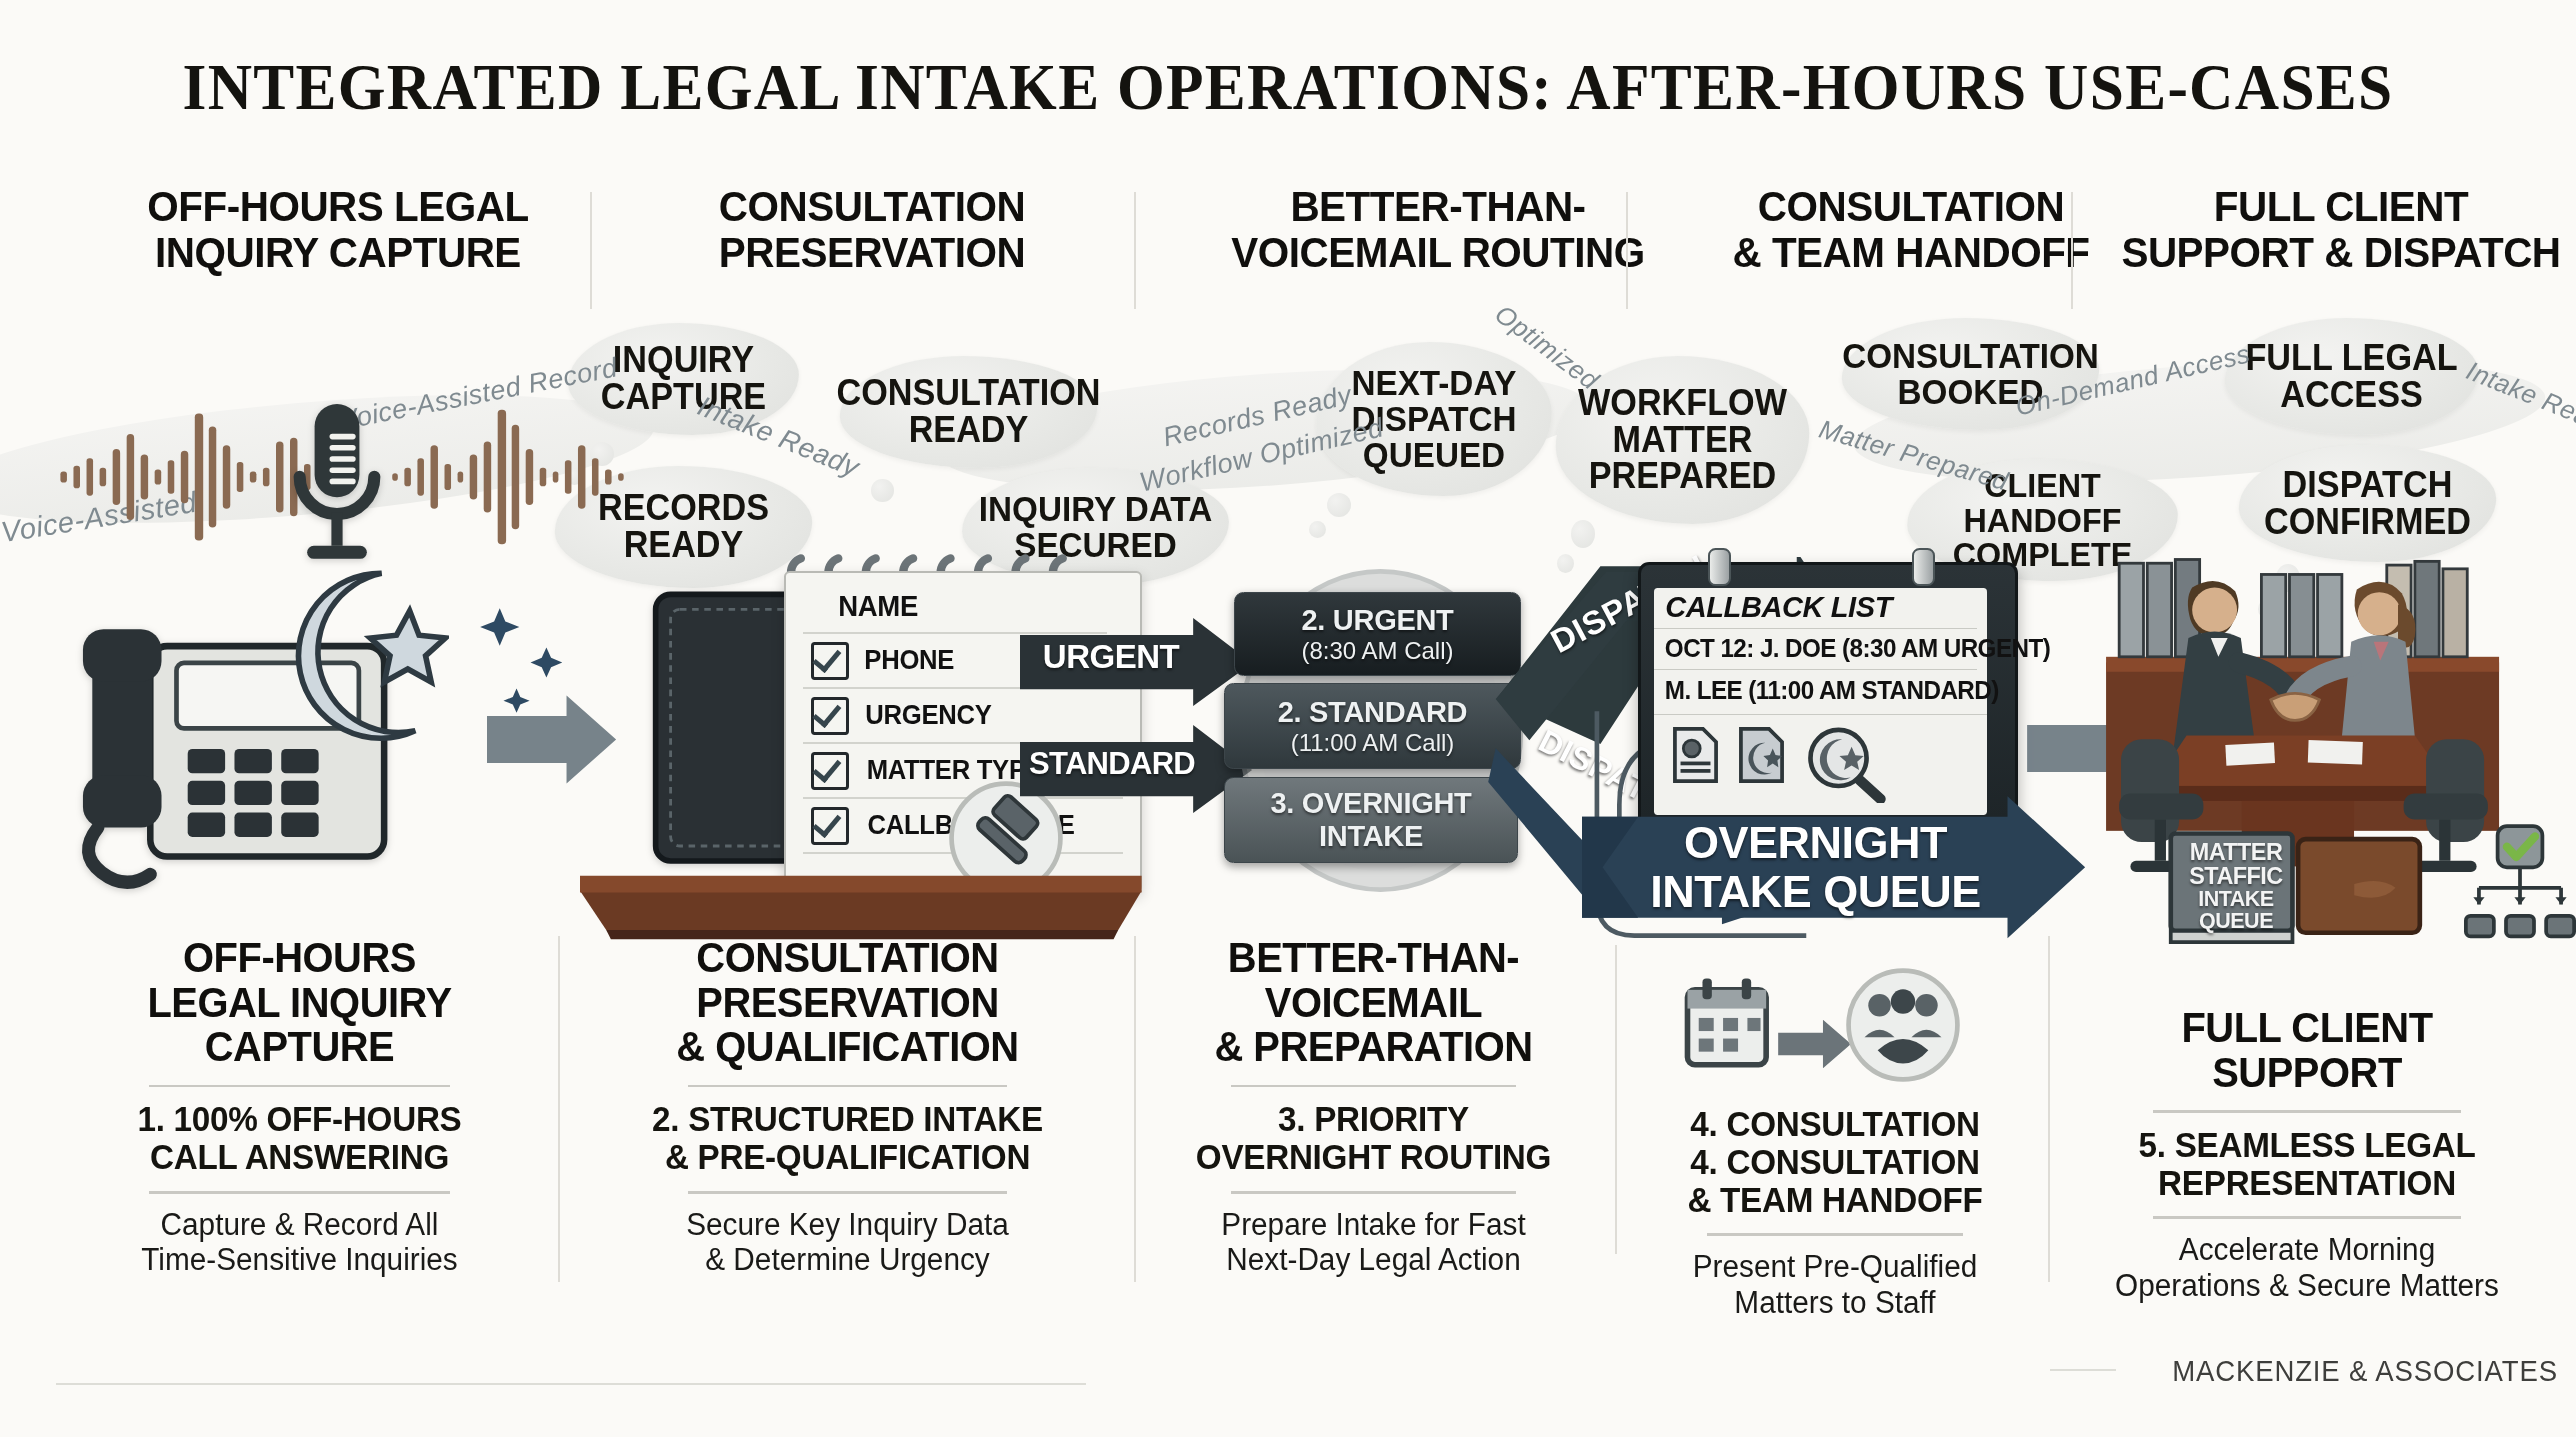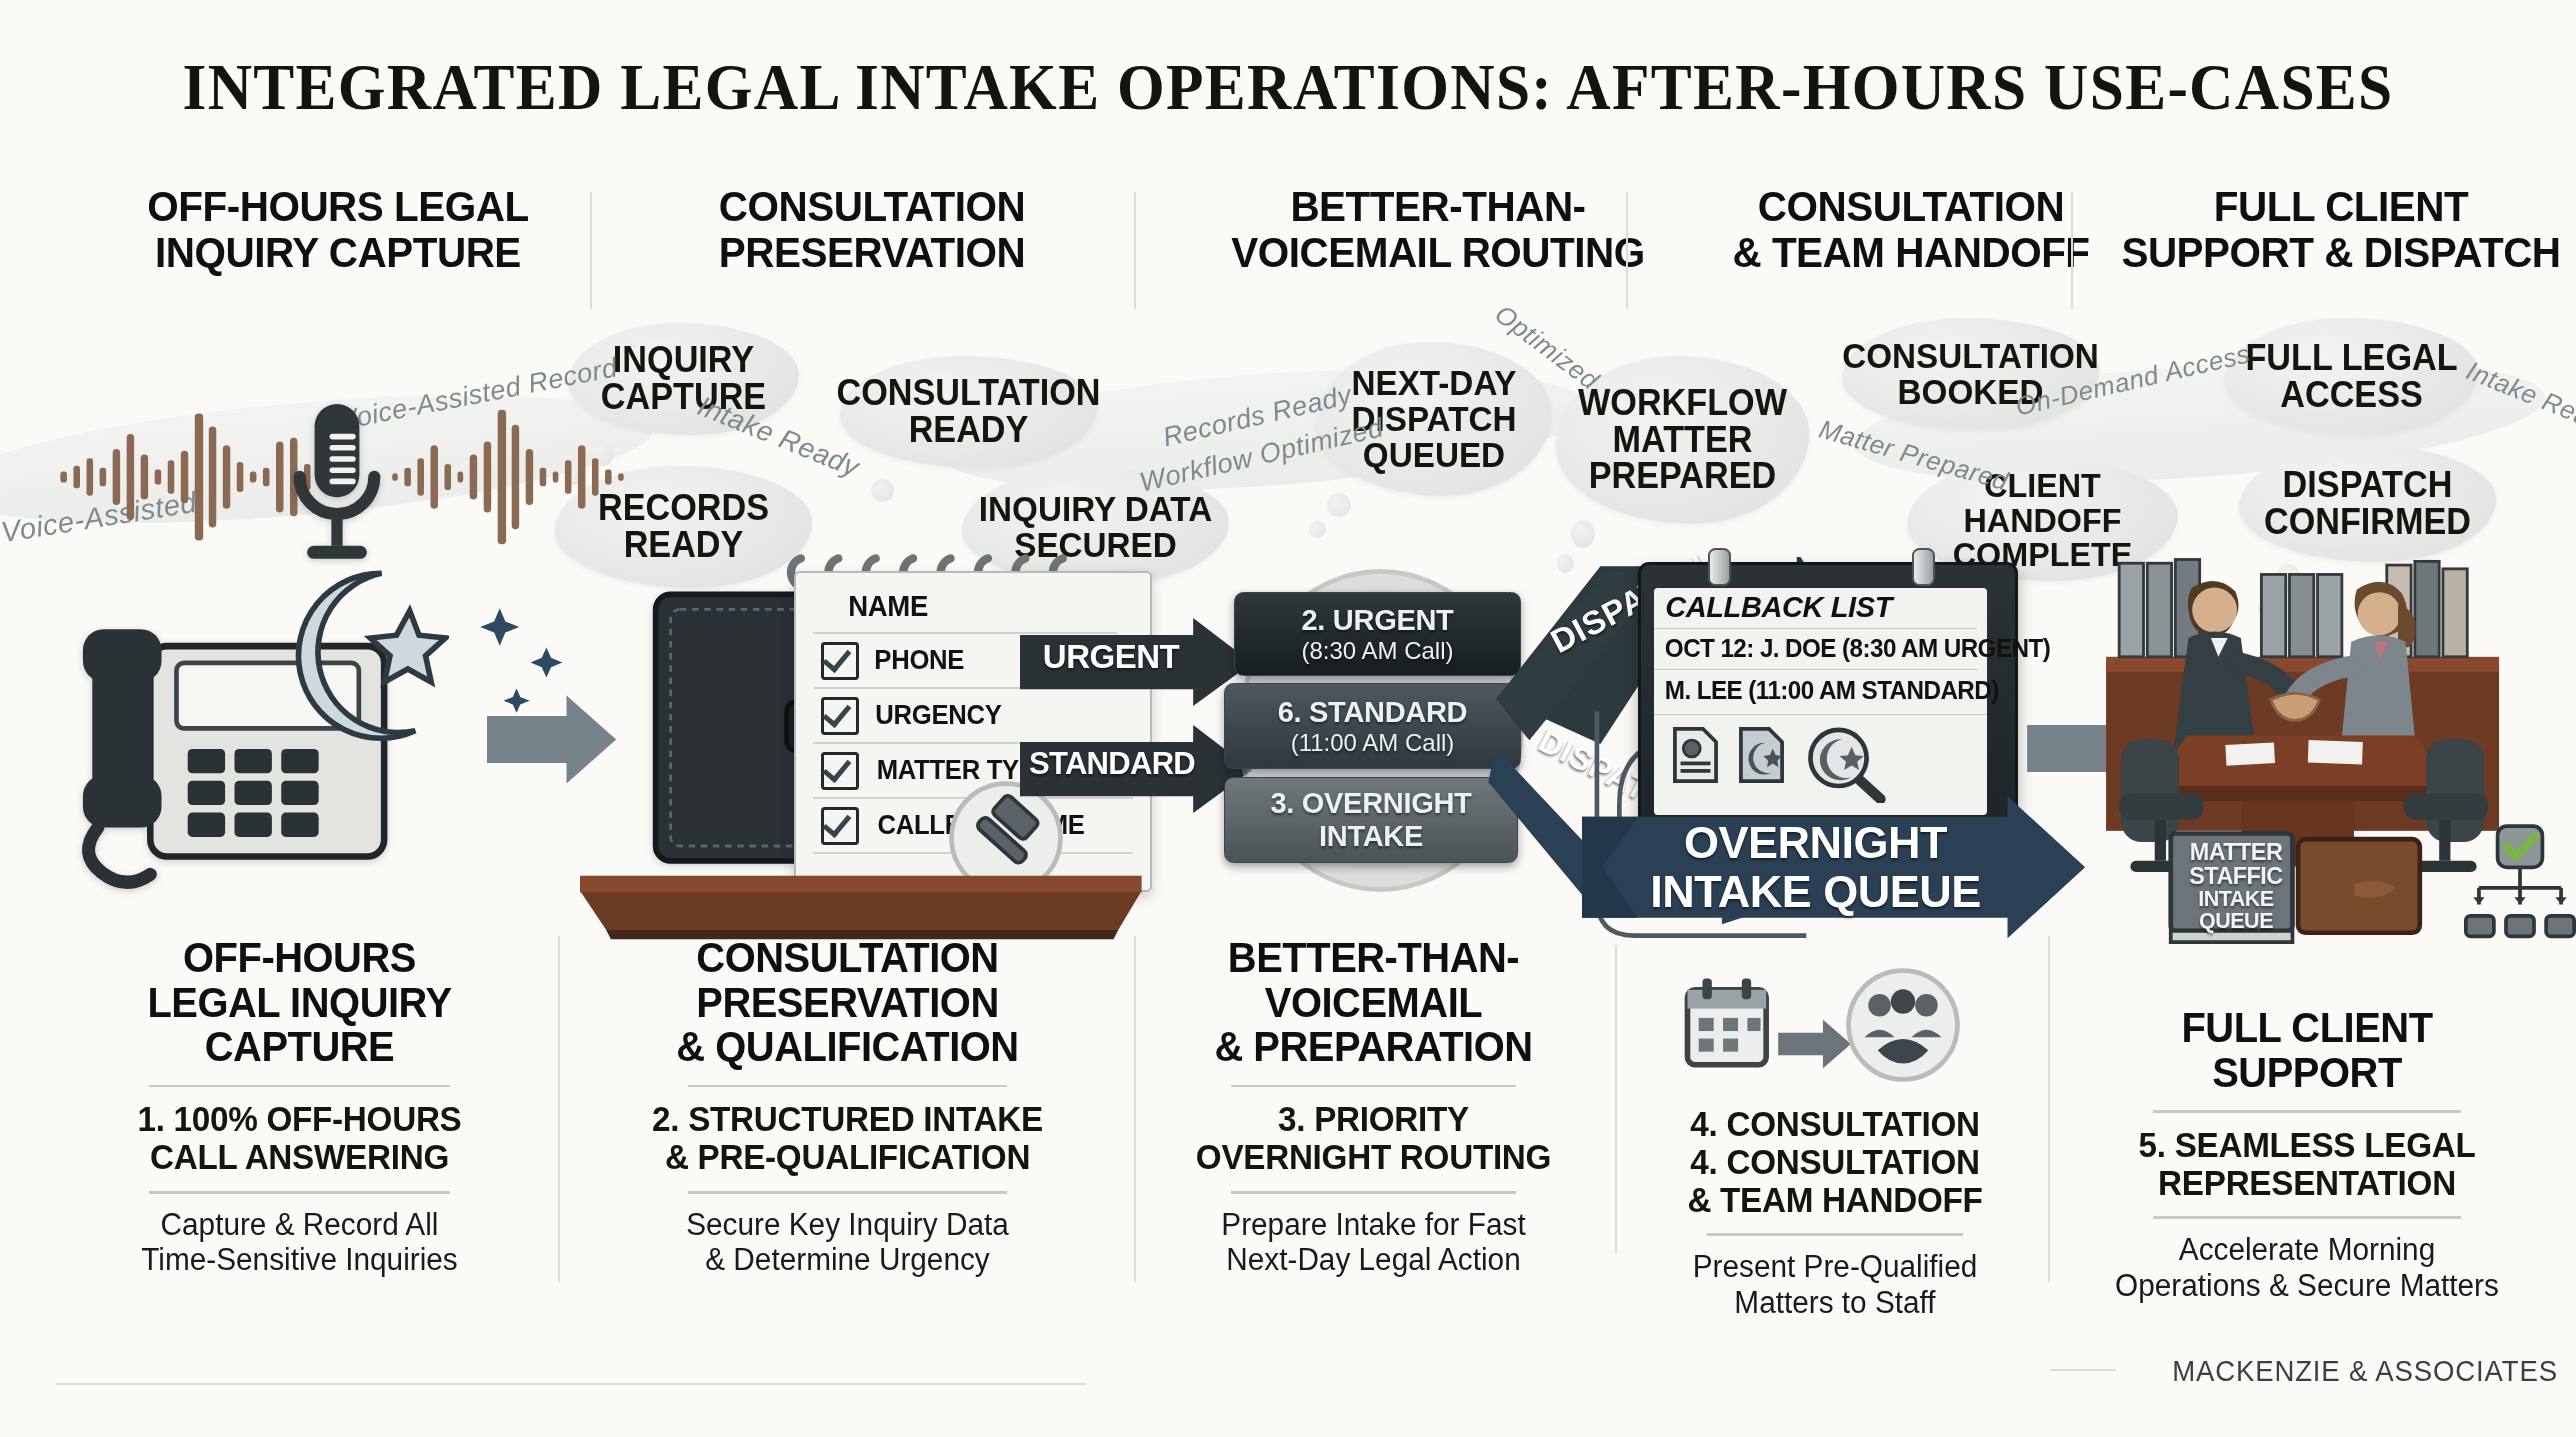--- a/index.html
+++ b/index.html
@@ -62,21 +62,21 @@
   .b-desc{font-size:31px;line-height:1.14;color:#1a1a18;transform:scaleX(.96);}
 
   
   .ill{position:absolute;}
   .shadowsoft{filter:drop-shadow(0 2.8px 3.7px rgba(0,0,0,.18));}
   .arrow-label{position:absolute;color:#fff;font-weight:700;
       text-shadow:0 1.9px 2.8px rgba(0,0,0,.55);text-align:center;}
 
   
   .pad{position:absolute;background:#f5f5f1;border:2.8px solid #b9bab5;border-radius:5.6px;
-       box-shadow:0 5.6px 13px rgba(0,0,0,.18);margin-left:10px;}
+       box-shadow:0 5.6px 13px rgba(0,0,0,.18);}
   .pad-row{display:flex;align-items:center;gap:13px;border-bottom:2.8px solid #d2d3cd;
            padding:7.5px 0 7.5px 7.5px;}
   .chk{width:32px;height:32px;border:3.7px solid #23282b;border-radius:3.7px;position:relative;flex:none;}
   .chk:after{content:"";position:absolute;left:5.6px;top:0.9px;width:11.2px;height:20.6px;
     border-right:5.6px solid #36454c;border-bottom:5.6px solid #36454c;transform:rotate(40deg);}
   .pad-label{font-weight:700;font-size:27px;letter-spacing:-0.3px;transform:scaleX(.95);}
 
   
   .prio{position:absolute;border-radius:9.4px;box-shadow:0 3.7px 8.4px rgba(0,0,0,.35);
         color:#eef1f2;text-align:center;display:flex;flex-direction:column;
@@ -391,21 +391,21 @@
   <svg class="ill" style="left:1226px;top:562px;" width="309" height="337" viewBox="0 0 330 360">
     <ellipse cx="165" cy="180" rx="150" ry="170" fill="#c3c7c7" opacity=".55" stroke="#9aa0a1" stroke-width="5"></ellipse>
     <ellipse cx="165" cy="180" rx="130" ry="150" fill="#d7dada" opacity=".5"></ellipse>
   </svg>
 
   <div class="prio" style="left:1234px;top:592px;width:285px;height:82px;background:linear-gradient(180deg,#30383c,#171d20);">
     <b>2. URGENT</b>
     <s>(8:30 AM Call)</s>
   </div>
   <div class="prio" style="left:1224px;top:683px;width:295px;height:84px;background:linear-gradient(180deg,#4e585d,#2f383c);">
-    <b>6. STANDARD</b>
+    <b>2. STANDARD</b>
     <s>(11:00 AM Call)</s>
   </div>
   <div class="prio" style="left:1224px;top:777px;width:292px;height:84px;background:linear-gradient(180deg,#70787c,#4a5356);">
     <b>3. OVERNIGHT</b>
     <b style="font-size:29px">INTAKE</b>
   </div>
 
   <svg class="ill" style="left:1488px;top:557px;" width="337" height="187" viewBox="0 0 360 200">
     <path d="M10 150 L120 10 L200 10 L330 10 L330 -6 L358 36 L330 78 L330 62 L210 62 L120 200 Z" fill="#2d3a3d"></path>
     <path d="M8 152 L126 16 L236 16 L236 0 L300 42 L236 84 L236 68 L148 68 L44 196 Z" fill="#2f3c40"></path>

